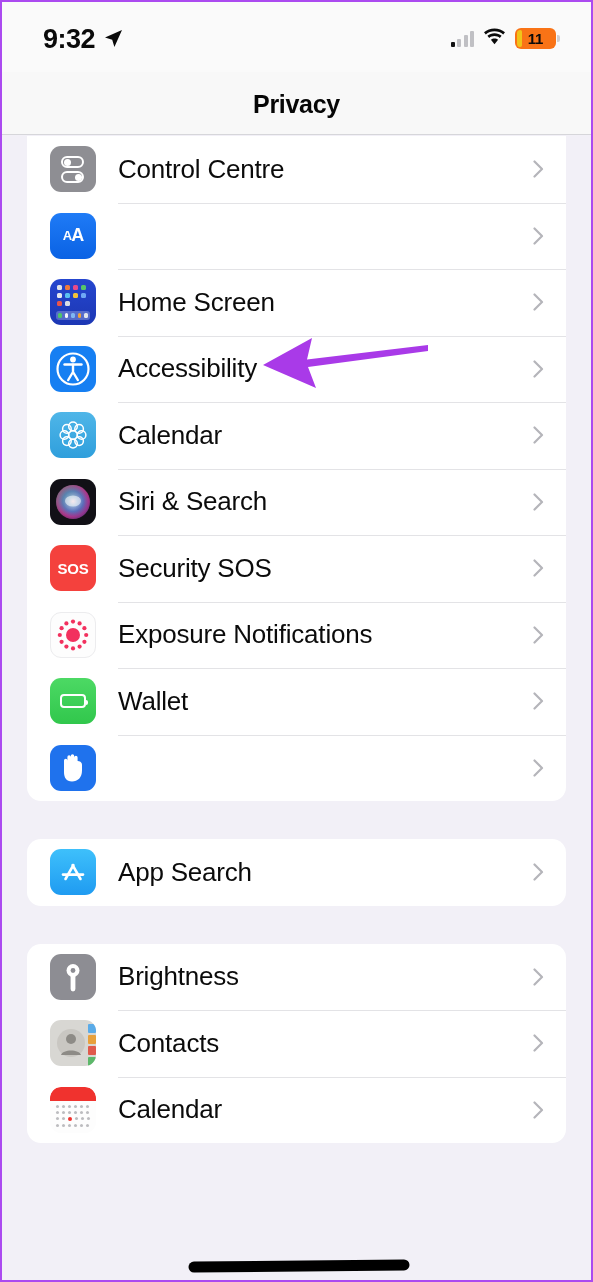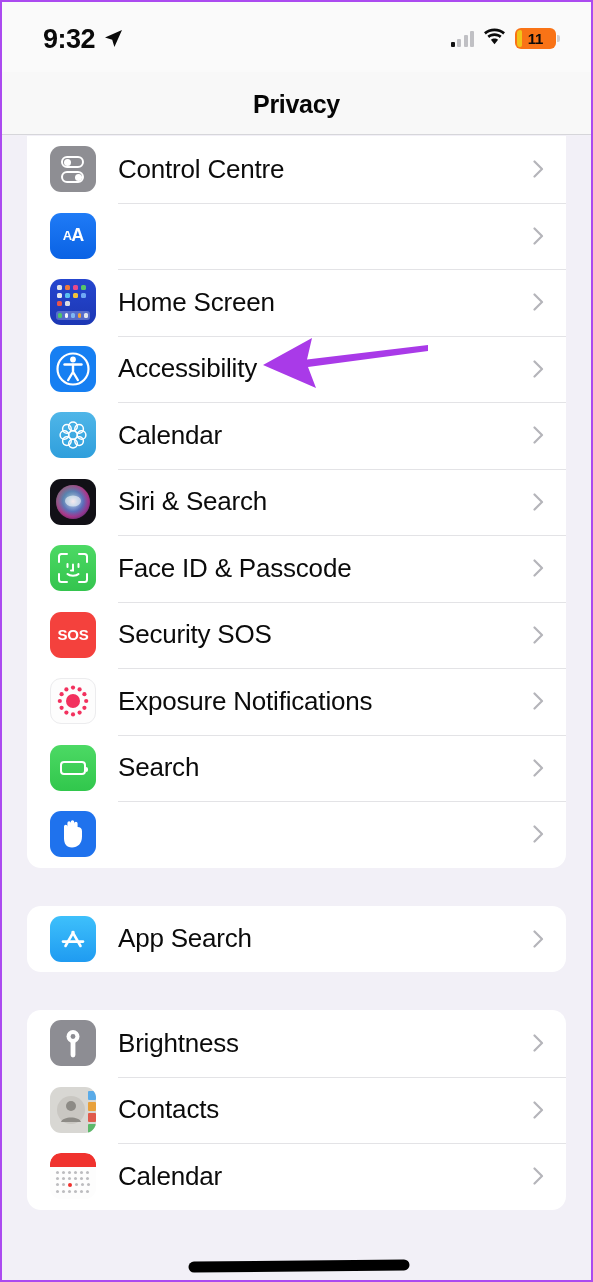--- a/index.html
+++ b/index.html
@@ -341,42 +341,20 @@
           </svg>
         </div>
         <div class="label">Siri &amp; Search</div>
         <span class="chev">
             <svg width="11" height="18" viewBox="0 0 11 18">
               <path d="M1.5 1.5 L9 9 L1.5 16.5" fill="none" stroke="#b5b5ba" stroke-width="2.2" stroke-linecap="round" stroke-linejoin="round"></path>
             </svg>
           </span>
       </div>
 
-      <div class="row">
-        <div class="divider"></div>
-        <div class="ico ic-faceid">
-          <svg width="32" height="32" viewBox="0 0 32 32">
-            <g fill="none" stroke="#fff" stroke-width="2" stroke-linecap="round">
-              <path d="M2 10 V4.5 A2.5 2.5 0 0 1 4.5 2 H10"></path>
-              <path d="M22 2 H27.5 A2.5 2.5 0 0 1 30 4.5 V10"></path>
-              <path d="M30 22 V27.5 A2.5 2.5 0 0 1 27.5 30 H22"></path>
-              <path d="M10 30 H4.5 A2.5 2.5 0 0 1 2 27.5 V22"></path>
-              <path d="M10.5 12 v3 M21.5 12 v3"></path>
-              <path d="M16 12.5 v6 h-2"></path>
-              <path d="M10.5 22 c2.2 2.4 8.8 2.4 11 0"></path>
-            </g>
-          </svg>
-        </div>
-        <div class="label">Face ID &amp; Passcode</div>
-        <span class="chev">
-            <svg width="11" height="18" viewBox="0 0 11 18">
-              <path d="M1.5 1.5 L9 9 L1.5 16.5" fill="none" stroke="#b5b5ba" stroke-width="2.2" stroke-linecap="round" stroke-linejoin="round"></path>
-            </svg>
-          </span>
-      </div>
 
       <div class="row">
         <div class="divider"></div>
         <div class="ico ic-sos">
           <span>SOS</span>
         </div>
         <div class="label">Security SOS</div>
         <span class="chev">
             <svg width="11" height="18" viewBox="0 0 11 18">
               <path d="M1.5 1.5 L9 9 L1.5 16.5" fill="none" stroke="#b5b5ba" stroke-width="2.2" stroke-linecap="round" stroke-linejoin="round"></path>
@@ -411,21 +389,21 @@
               <path d="M1.5 1.5 L9 9 L1.5 16.5" fill="none" stroke="#b5b5ba" stroke-width="2.2" stroke-linecap="round" stroke-linejoin="round"></path>
             </svg>
           </span>
       </div>
 
       <div class="row">
         <div class="divider"></div>
         <div class="ico ic-batt">
             <span class="b"></span>
           </div>
-        <div class="label">Search</div>
+        <div class="label">Wallet</div>
         <span class="chev">
             <svg width="11" height="18" viewBox="0 0 11 18">
               <path d="M1.5 1.5 L9 9 L1.5 16.5" fill="none" stroke="#b5b5ba" stroke-width="2.2" stroke-linecap="round" stroke-linejoin="round"></path>
             </svg>
           </span>
       </div>
 
       <div class="row">
         <div class="divider"></div>
         <div class="ico ic-priv">

